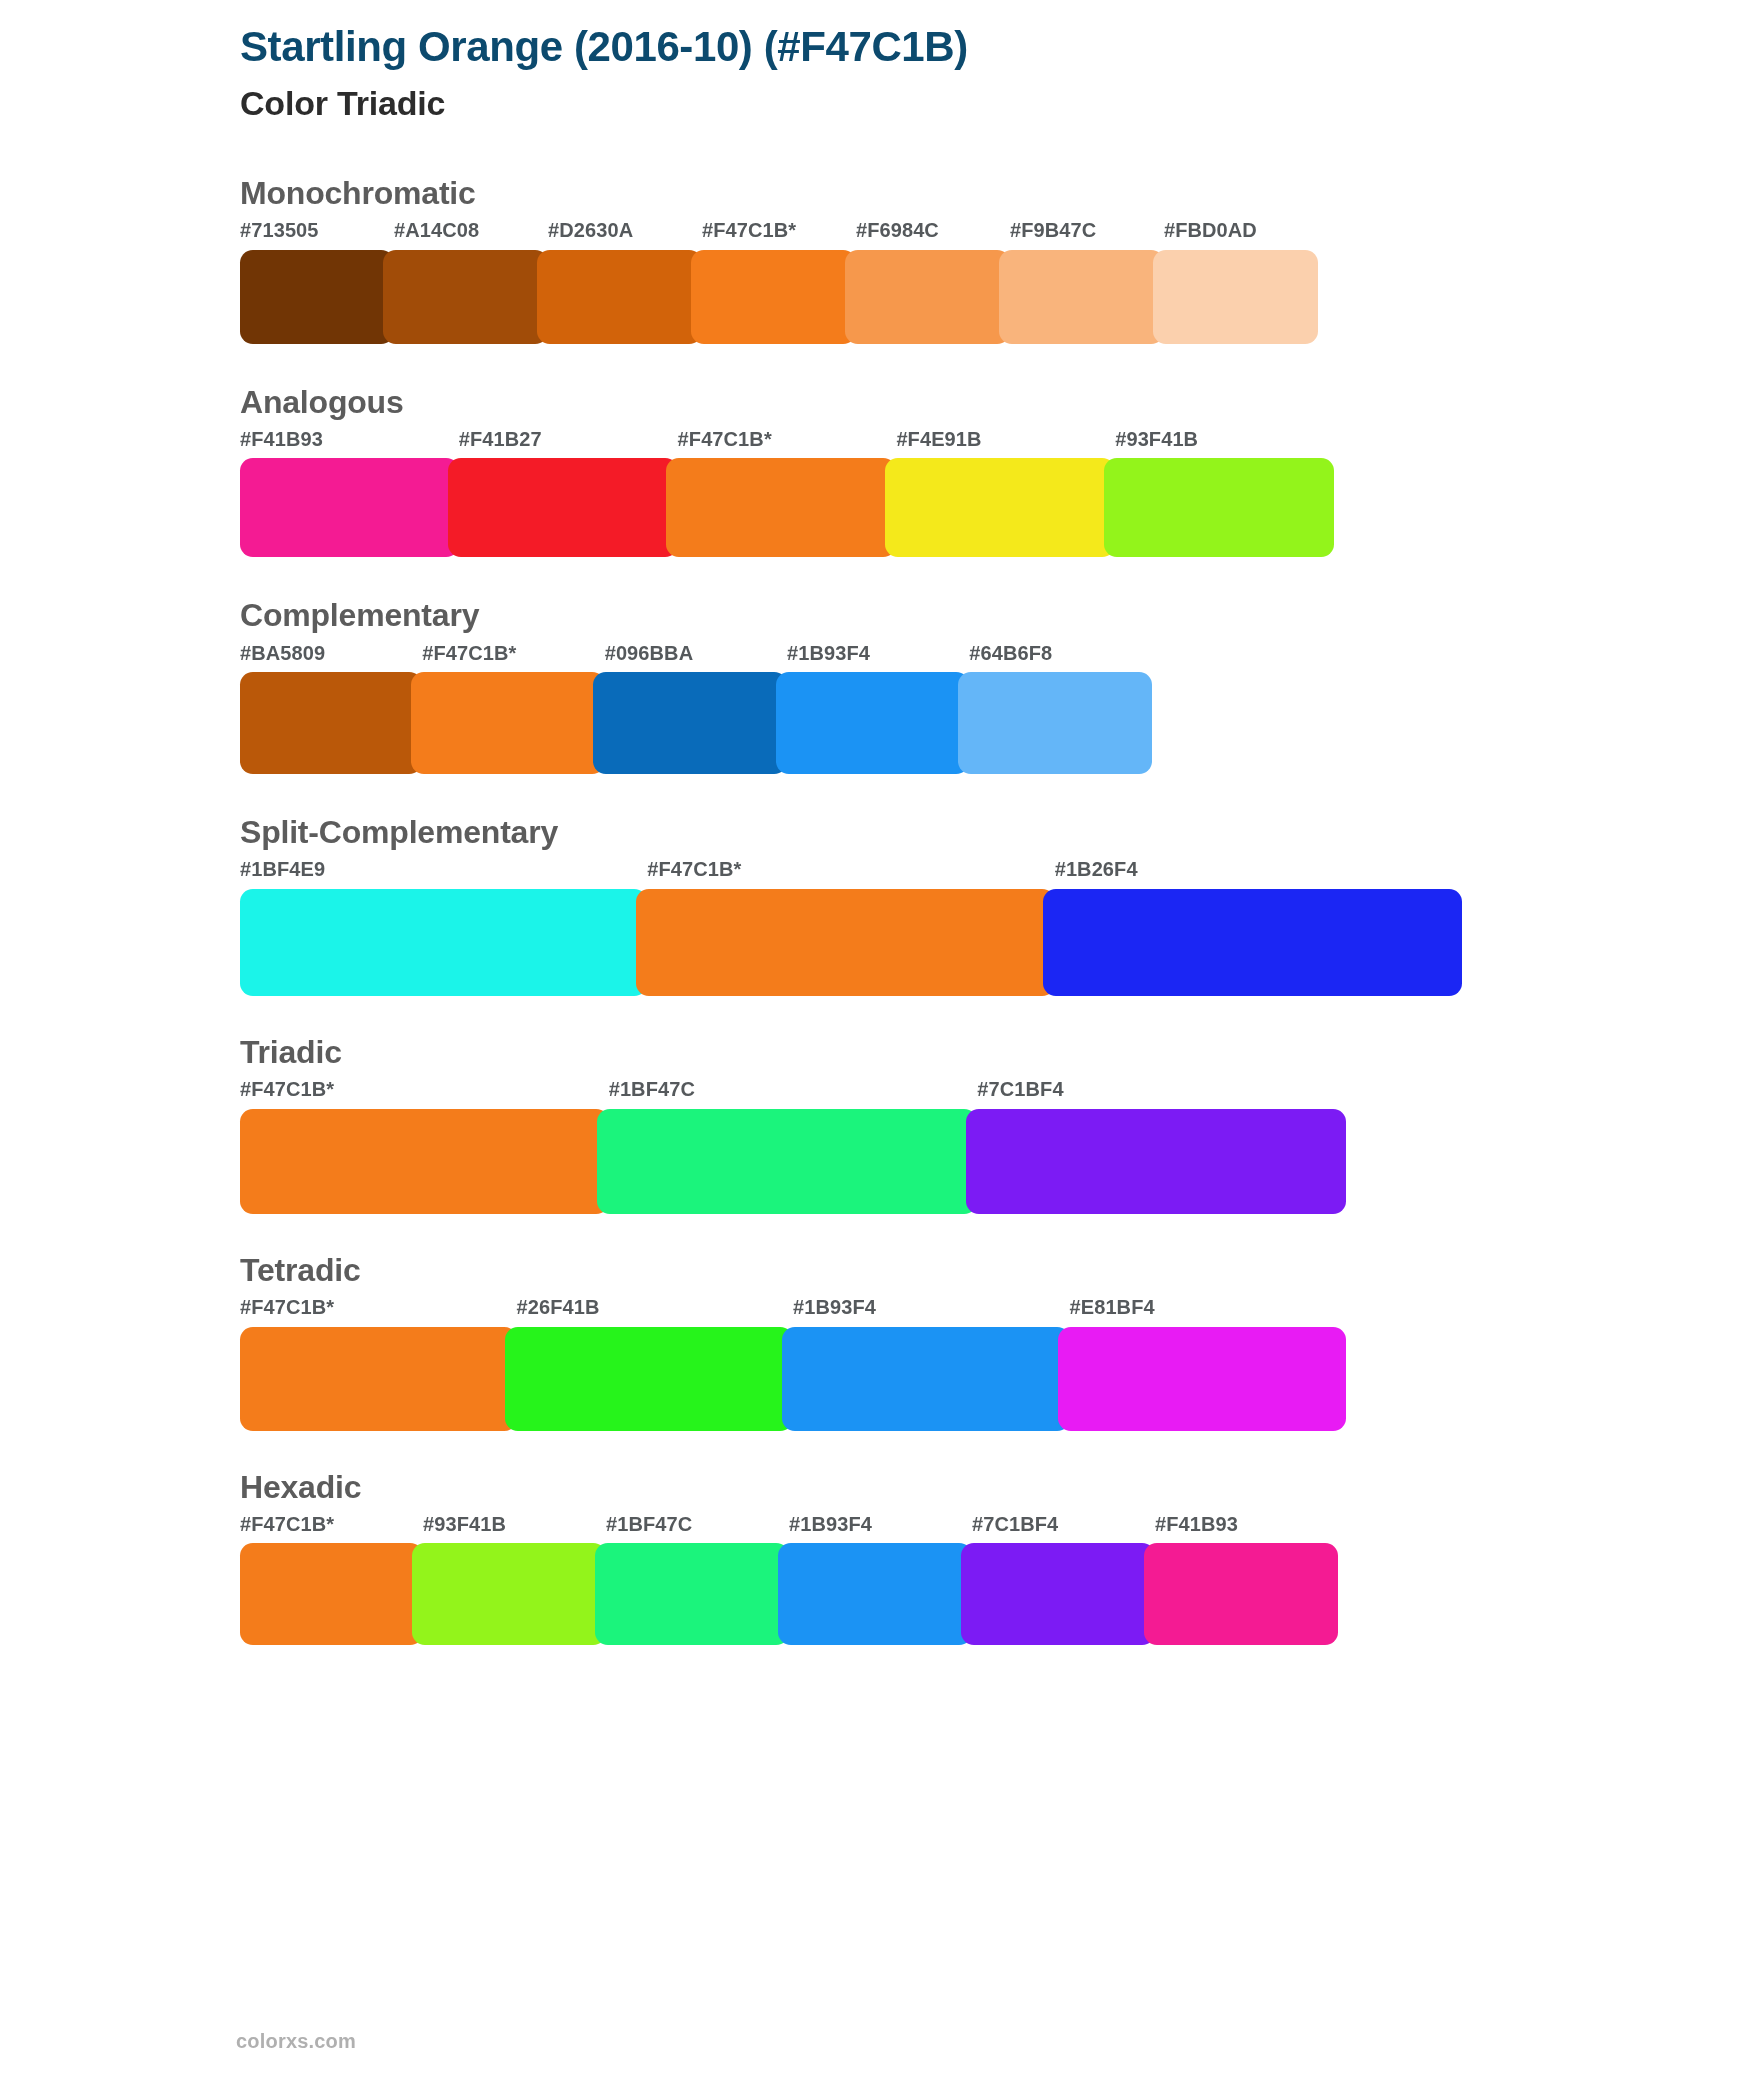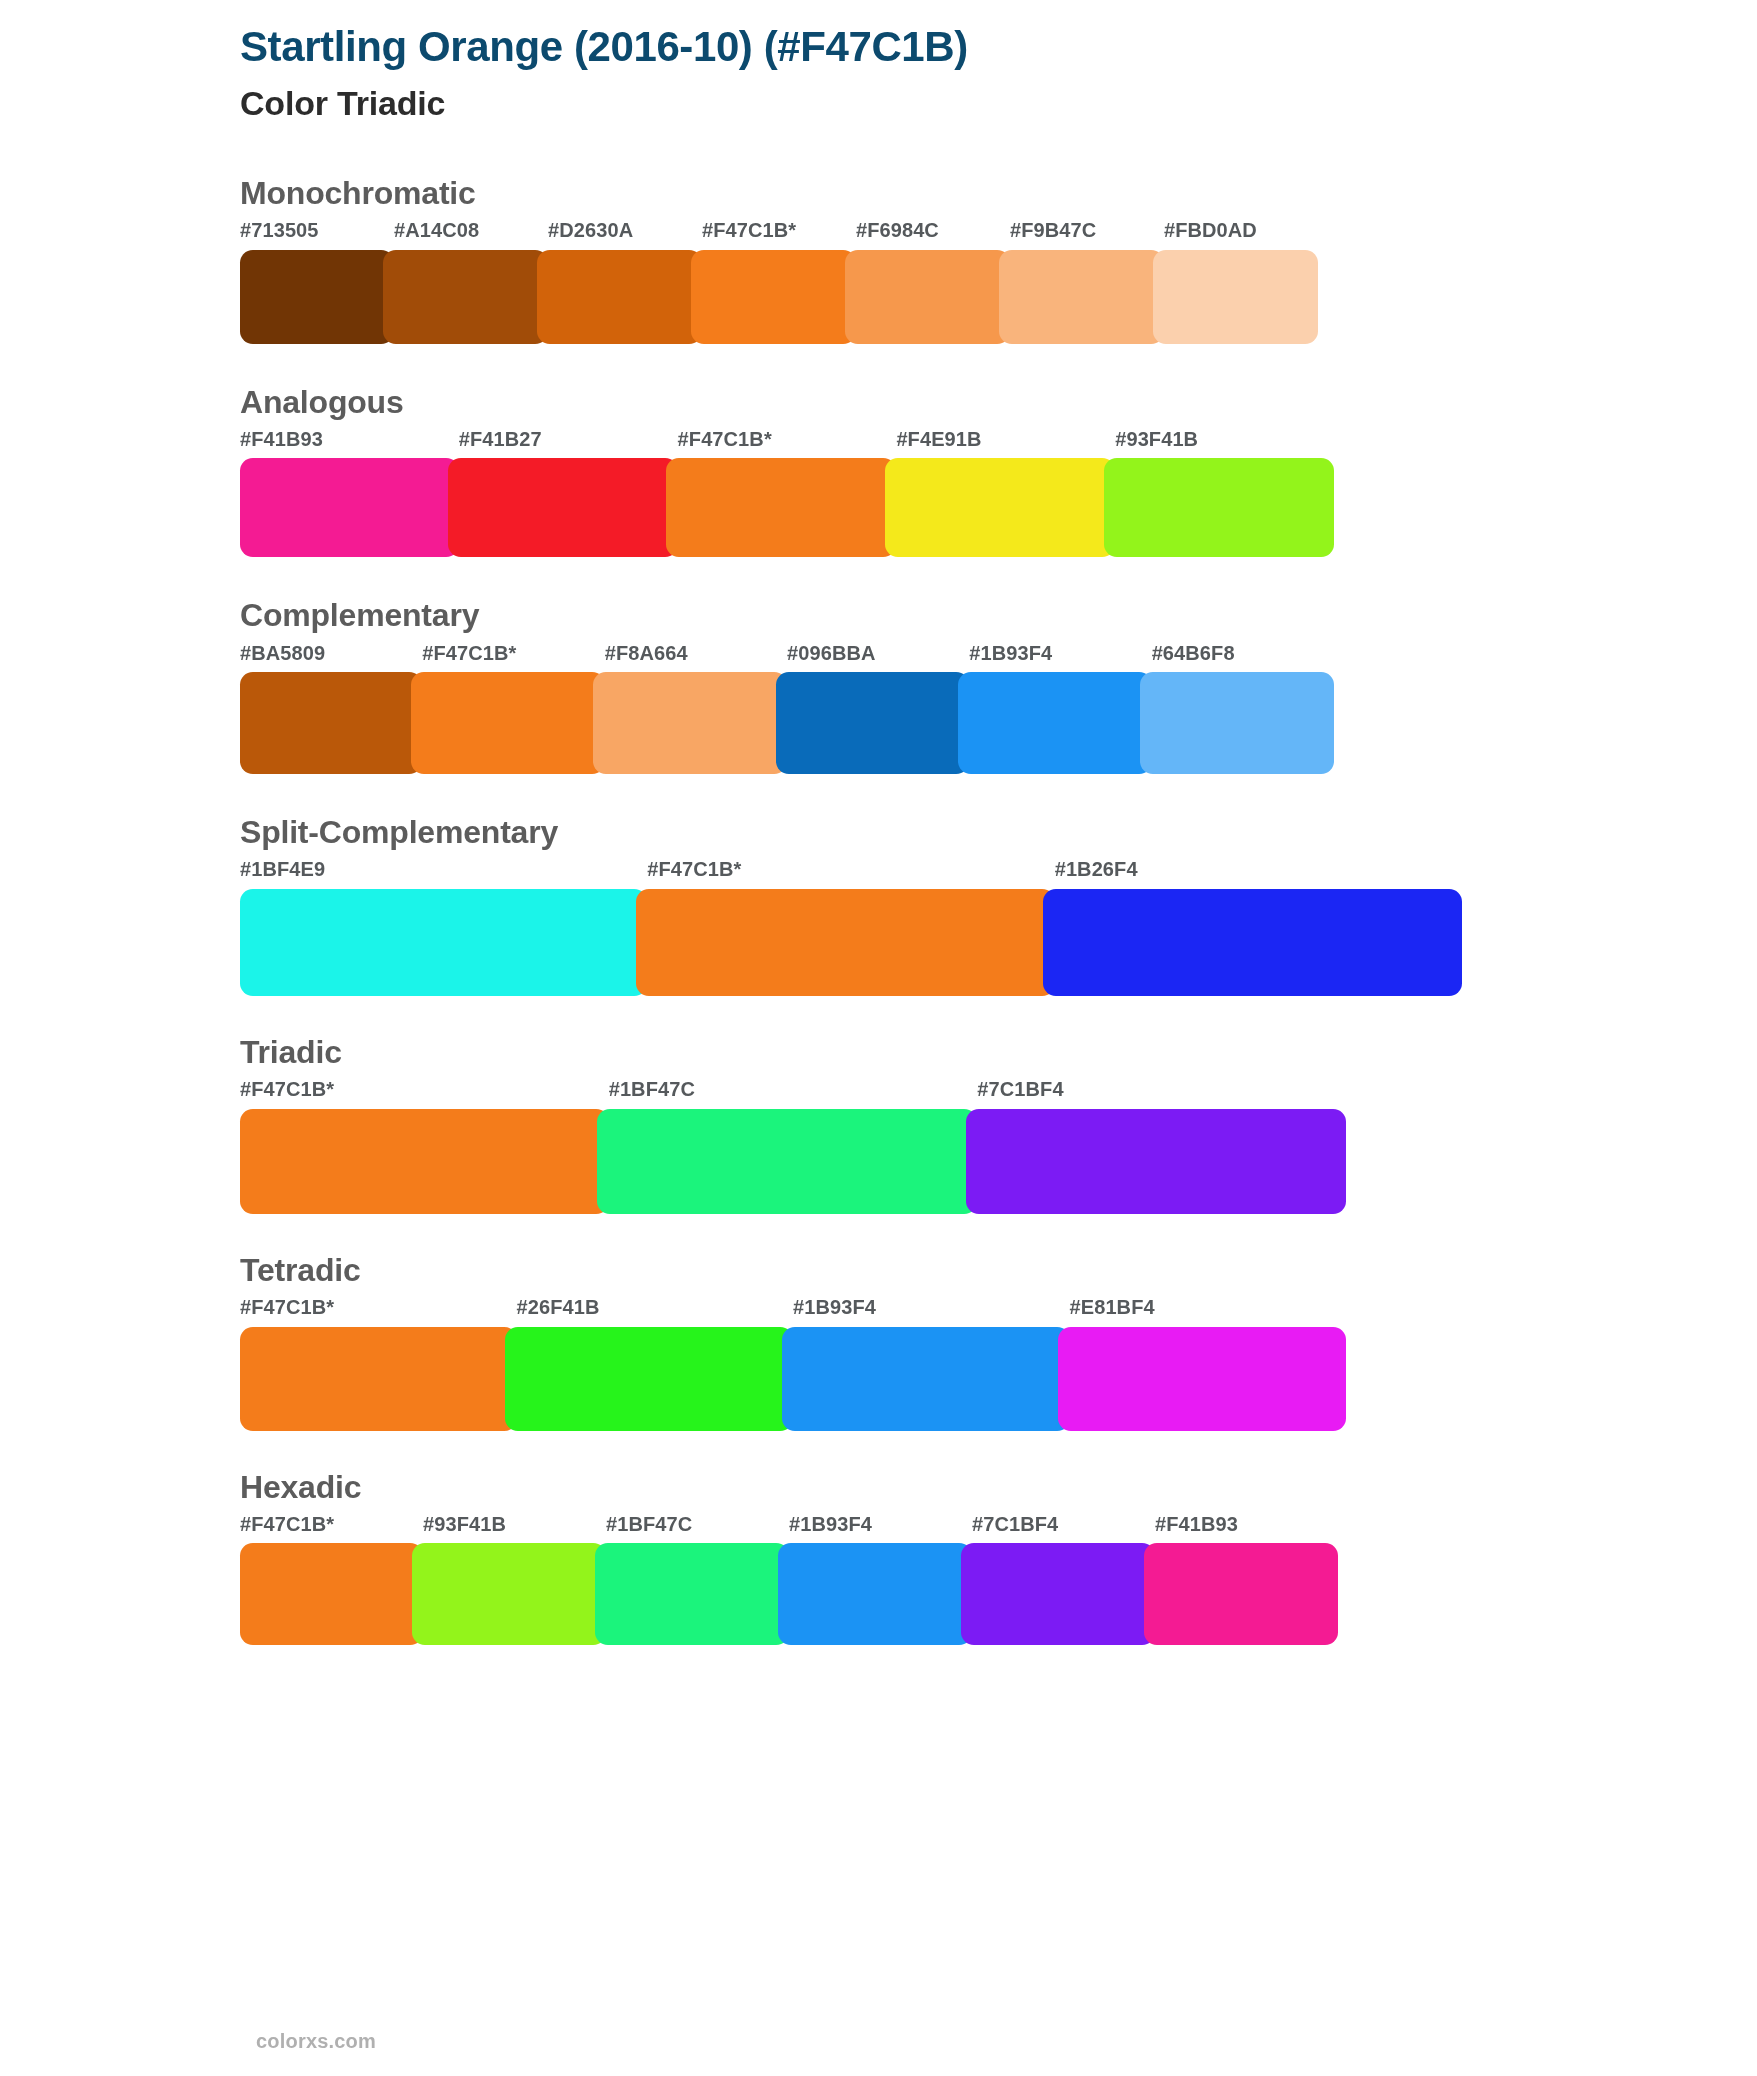--- a/index.html
+++ b/index.html
@@ -76,21 +76,21 @@
     padding-bottom: 9.6px;
     white-space: nowrap;
     font-family: "Liberation Sans", sans-serif;
   }
   .swatch-chip {
     border-radius: 12.8px;
     width: 100%;
   }
   .footer {
     position: absolute;
-    left: 256px;
+    left: 236px;
     bottom: 24px;
   }
   .footer-text {
     font-size: 20px;
     font-weight: bold;
     color: #b0b0b0;
     letter-spacing: 0.2px;
     font-family: "Liberation Sans", sans-serif;
   }
 </style>
@@ -168,24 +168,20 @@
         <div class="swatch-row" style="width: 1094px;">
           <div class="swatch" style="width: 16.6667%;">
             <div class="swatch-label">#BA5809</div>
             <div class="swatch-chip" style="background: rgb(186, 88, 9); height: 102px;"></div>
           </div>
           <div class="swatch" style="width: 16.6667%;">
             <div class="swatch-label">#F47C1B*</div>
             <div class="swatch-chip" style="background: rgb(244, 124, 27); height: 102px; margin-left: -11.2px; width: calc(100% + 11.2px);"></div>
           </div>
           <div class="swatch" style="width: 16.6667%;">
-            <div class="swatch-label">#F8A664</div>
-            <div class="swatch-chip" style="background: rgb(248, 166, 100); height: 102px; margin-left: -11.2px; width: calc(100% + 11.2px);"></div>
-          </div>
-          <div class="swatch" style="width: 16.6667%;">
             <div class="swatch-label">#096BBA</div>
             <div class="swatch-chip" style="background: rgb(9, 107, 186); height: 102px; margin-left: -11.2px; width: calc(100% + 11.2px);"></div>
           </div>
           <div class="swatch" style="width: 16.6667%;">
             <div class="swatch-label">#1B93F4</div>
             <div class="swatch-chip" style="background: rgb(27, 147, 244); height: 102px; margin-left: -11.2px; width: calc(100% + 11.2px);"></div>
           </div>
           <div class="swatch" style="width: 16.6667%;">
             <div class="swatch-label">#64B6F8</div>
             <div class="swatch-chip" style="background: rgb(100, 182, 248); height: 102px; margin-left: -11.2px; width: calc(100% + 11.2px);"></div>

